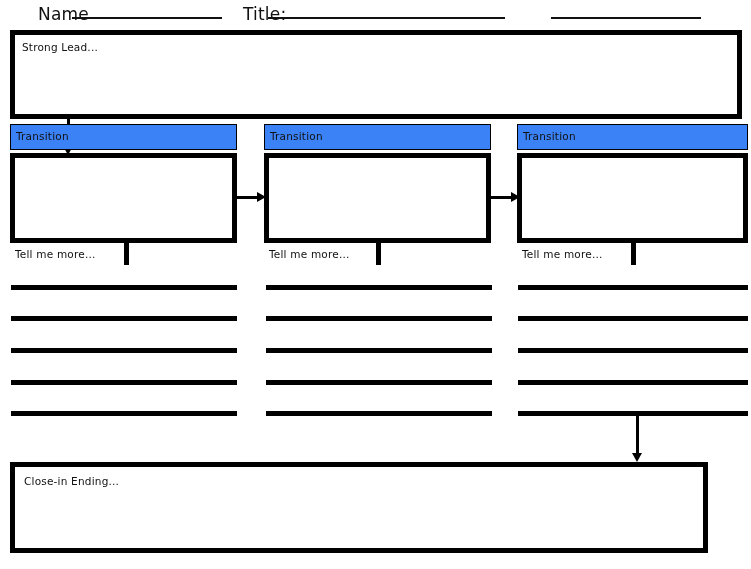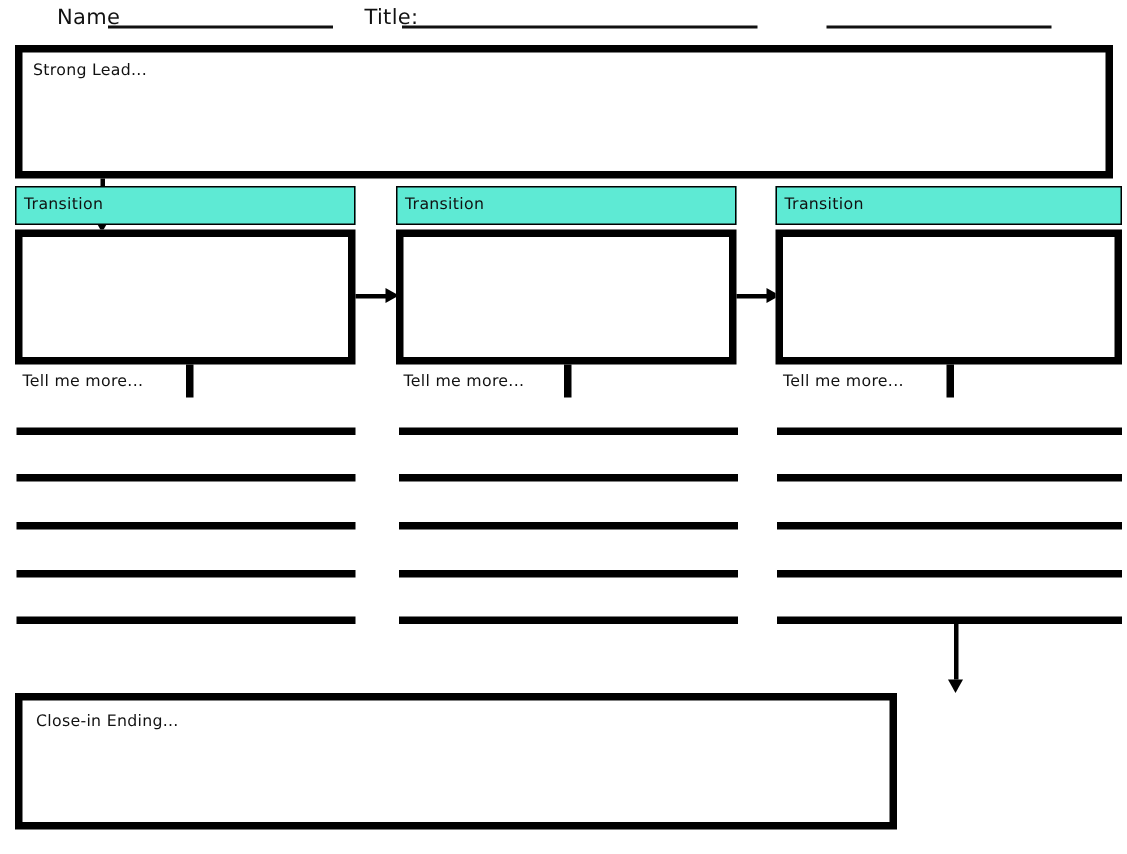--- a/index.html
+++ b/index.html
@@ -15,41 +15,41 @@
     width: 751px;
     height: 569px;
     background: #ffffff;
     overflow: hidden;
   }
 
   
   .hdr-label {
     position: absolute;
     font-family: "DejaVu Sans", sans-serif;
-    font-size: 14px;
+    font-size: 17px;
     color: #111111;
     letter-spacing: 0.2px;
     white-space: nowrap;
   }
   .hdr-rule {
     position: absolute;
     height: 0;
     border-top: 2px solid #111111;
   }
 
   
   .thick-box {
     position: absolute;
     background: #ffffff;
     border: 5px solid #000000;
     box-sizing: border-box;
   }
   .thin-box {
     position: absolute;
-    background: #5eead4;
+    background: #3b82f6;
     border: 1px solid #000000;
     box-sizing: border-box;
   }
   .box-label {
     position: absolute;
     font-family: "DejaVu Sans", sans-serif;
     font-size: 10.5px;
     color: #111111;
     white-space: nowrap;
     letter-spacing: 0.2px;
@@ -193,17 +193,17 @@
     <div class="write-line" style="left:518px; top:348px; width:230px;"></div>
     <div class="write-line" style="left:518px; top:380px; width:230px;"></div>
     <div class="write-line" style="left:518px; top:411px; width:230px;"></div>
   </div>
 
   <div class="arrow-v" style="left:632px; top:416px; width:10px; height:46px;">
     <div class="shaft" style="height:37px;"></div>
     <div class="head"></div>
   </div>
 
-  <div class="thick-box" style="left:10px; top:462px; width:588px; height:91px;">
+  <div class="thick-box" style="left:10px; top:462px; width:698px; height:91px;">
     <div class="box-label" style="left:9px; top:8px;">Close-in Ending...</div>
   </div>
 
 </div>
 
 </body></html>

